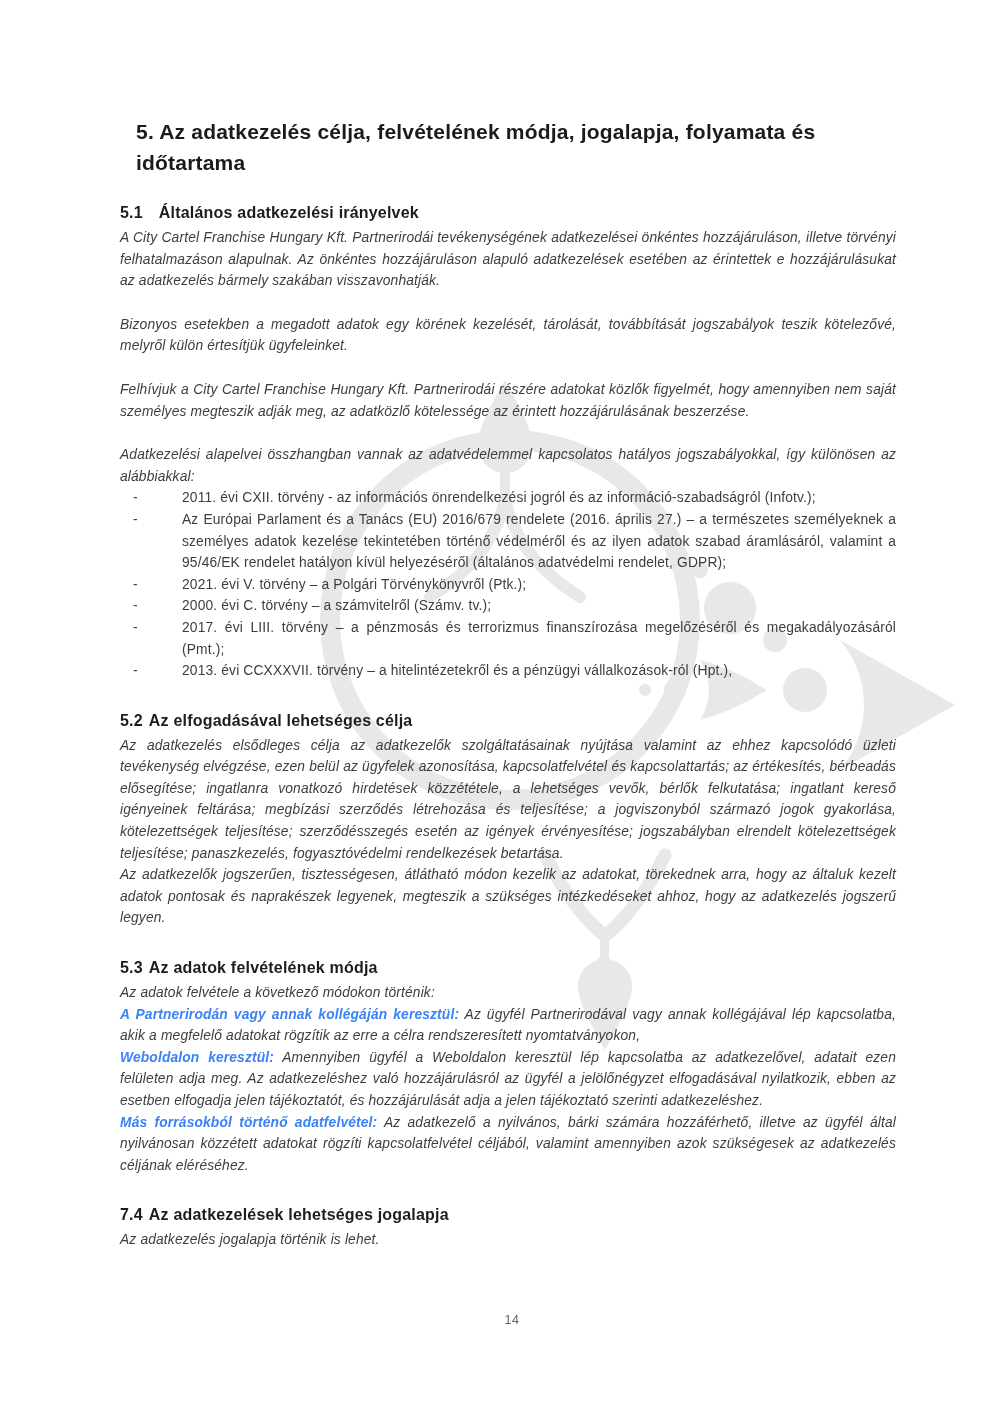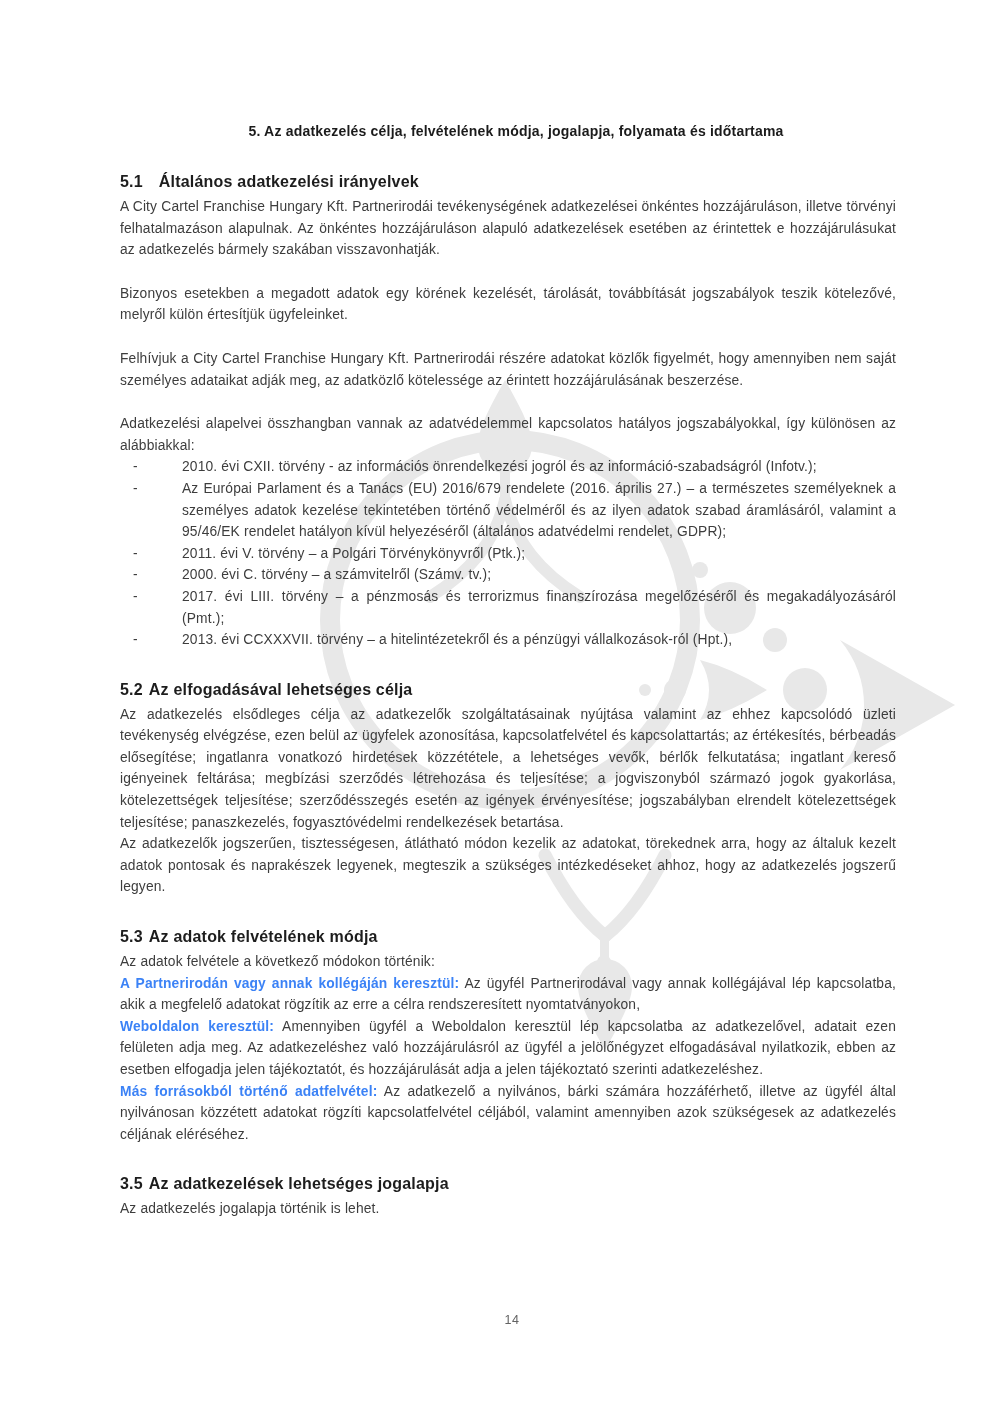--- a/index.html
+++ b/index.html
@@ -23,27 +23,26 @@
     pointer-events: none;
   }
   .content {
     position: absolute;
     left: 120px;
     top: 116px;
     width: 776px;
     z-index: 2;
   }
   h1.doc-title {
-    font-size: 14px;
+    font-size: 21px;
     font-weight: 800;
     line-height: 31px;
     color: #1b1b1b;
     letter-spacing: 0.2px;
     margin: 0 0 24px 16px;
-    text-align: center;
   }
   h2.sec-heading {
     font-size: 16px;
     font-weight: 700;
     color: #1d1d1d;
     letter-spacing: 0.2px;
     line-height: 22px;
     margin: 28px 0 3px 0;
   }
   h2.sec-heading.first {
@@ -51,20 +50,21 @@
   }
   h2 .num { margin-right: 6px; margin-top: 16px; }
   h2 .num.wide { margin-right: 16px; }
   p.body {
     font-size: 13.8px;
     line-height: 21.6px;
     letter-spacing: 0.15px;
     color: #3d3d3d;
     text-align: justify;
     margin: 0;
+    font-style: italic;
   }
   p.body.gap { margin-bottom: 22px; }
   .law-list { margin: 0; }
   .law-item {
     display: flex;
     padding-left: 13px;
     font-size: 13.8px;
     line-height: 21.6px;
     letter-spacing: 0.15px;
     color: #3d3d3d;
@@ -132,35 +132,35 @@
 
   <main class="content">
 
     <h1 class="doc-title">5. Az adatkezelés célja, felvételének módja, jogalapja, folyamata és időtartama</h1>
 
     <h2 class="sec-heading first">
       <span class="num wide">5.1</span><span>Általános adatkezelési irányelvek</span>
     </h2>
     <p class="body gap">A City Cartel Franchise Hungary Kft. Partnerirodái tevékenységének adatkezelései önkéntes hozzájáruláson, illetve törvényi felhatalmazáson alapulnak. Az önkéntes hozzájáruláson alapuló adatkezelések esetében az érintettek e hozzájárulásukat az adatkezelés bármely szakában visszavonhatják.</p>
     <p class="body gap">Bizonyos esetekben a megadott adatok egy körének kezelését, tárolását, továbbítását jogszabályok teszik kötelezővé, melyről külön értesítjük ügyfeleinket.</p>
-    <p class="body gap">Felhívjuk a City Cartel Franchise Hungary Kft. Partnerirodái részére adatokat közlők figyelmét, hogy amennyiben nem saját személyes adataikat adják meg, az adatközlő kötelessége az érintett hozzájárulásának beszerzése.</p>
+    <p class="body gap">Felhívjuk a City Cartel Franchise Hungary Kft. Partnerirodái részére adatokat közlők figyelmét, hogy amennyiben nem saját személyes megteszik adják meg, az adatközlő kötelessége az érintett hozzájárulásának beszerzése.</p>
     <p class="body">Adatkezelési alapelvei összhangban vannak az adatvédelemmel kapcsolatos hatályos jogszabályokkal, így különösen az alábbiakkal:</p>
 
     <div class="law-list">
       <div class="law-item">
         <span class="dash">-</span>
-        <span class="li-text">2010. évi CXII. törvény - az információs önrendelkezési jogról és az információ-szabadságról (Infotv.);</span>
+        <span class="li-text">2011. évi CXII. törvény - az információs önrendelkezési jogról és az információ-szabadságról (Infotv.);</span>
       </div>
       <div class="law-item">
         <span class="dash">-</span>
         <span class="li-text">Az Európai Parlament és a Tanács (EU) 2016/679 rendelete (2016. április 27.) – a természetes személyeknek a személyes adatok kezelése tekintetében történő védelméről és az ilyen adatok szabad áramlásáról, valamint a 95/46/EK rendelet hatályon kívül helyezéséről (általános adatvédelmi rendelet, GDPR);</span>
       </div>
       <div class="law-item">
         <span class="dash">-</span>
-        <span class="li-text">2011. évi V. törvény – a Polgári Törvénykönyvről (Ptk.);</span>
+        <span class="li-text">2021. évi V. törvény – a Polgári Törvénykönyvről (Ptk.);</span>
       </div>
       <div class="law-item">
         <span class="dash">-</span>
         <span class="li-text">2000. évi C. törvény – a számvitelről (Számv. tv.);</span>
       </div>
       <div class="law-item">
         <span class="dash">-</span>
         <span class="li-text">2017. évi LIII. törvény – a pénzmosás és terrorizmus finanszírozása megelőzéséről és megakadályozásáról (Pmt.);</span>
       </div>
       <div class="law-item">
@@ -177,21 +177,21 @@
 
     <h2 class="sec-heading">
       <span class="num">5.3</span><span>Az adatok felvételének módja</span>
     </h2>
     <p class="body">Az adatok felvétele a következő módokon történik:</p>
     <p class="body"><strong class="lead">A Partnerirodán vagy annak kollégáján keresztül:</strong><span> Az ügyfél Partnerirodával vagy annak kollégájával lép kapcsolatba, akik a megfelelő adatokat rögzítik az erre a célra rendszeresített nyomtatványokon,</span></p>
     <p class="body"><strong class="lead">Weboldalon keresztül:</strong><span> Amennyiben ügyfél a Weboldalon keresztül lép kapcsolatba az adatkezelővel, adatait ezen felületen adja meg. Az adatkezeléshez való hozzájárulásról az ügyfél a jelölőnégyzet elfogadásával nyilatkozik, ebben az esetben elfogadja jelen tájékoztatót, és hozzájárulását adja a jelen tájékoztató szerinti adatkezeléshez.</span></p>
     <p class="body"><strong class="lead">Más forrásokból történő adatfelvétel:</strong><span> Az adatkezelő a nyilvános, bárki számára hozzáférhető, illetve az ügyfél által nyilvánosan közzétett adatokat rögzíti kapcsolatfelvétel céljából, valamint amennyiben azok szükségesek az adatkezelés céljának eléréséhez.</span></p>
 
     <h2 class="sec-heading">
-      <span class="num">3.5</span><span>Az adatkezelések lehetséges jogalapja</span>
+      <span class="num">7.4</span><span>Az adatkezelések lehetséges jogalapja</span>
     </h2>
     <p class="body">Az adatkezelés jogalapja történik is lehet.</p>
 
   </main>
 
   <div class="page-number">14</div>
 
 </div>
 
 </body></html>

